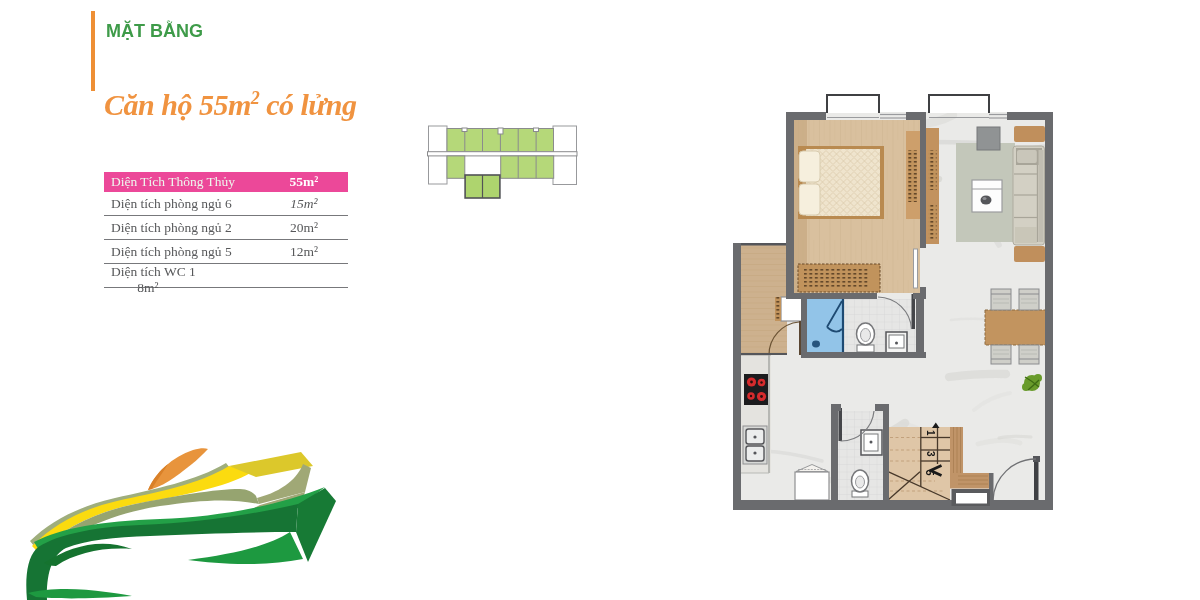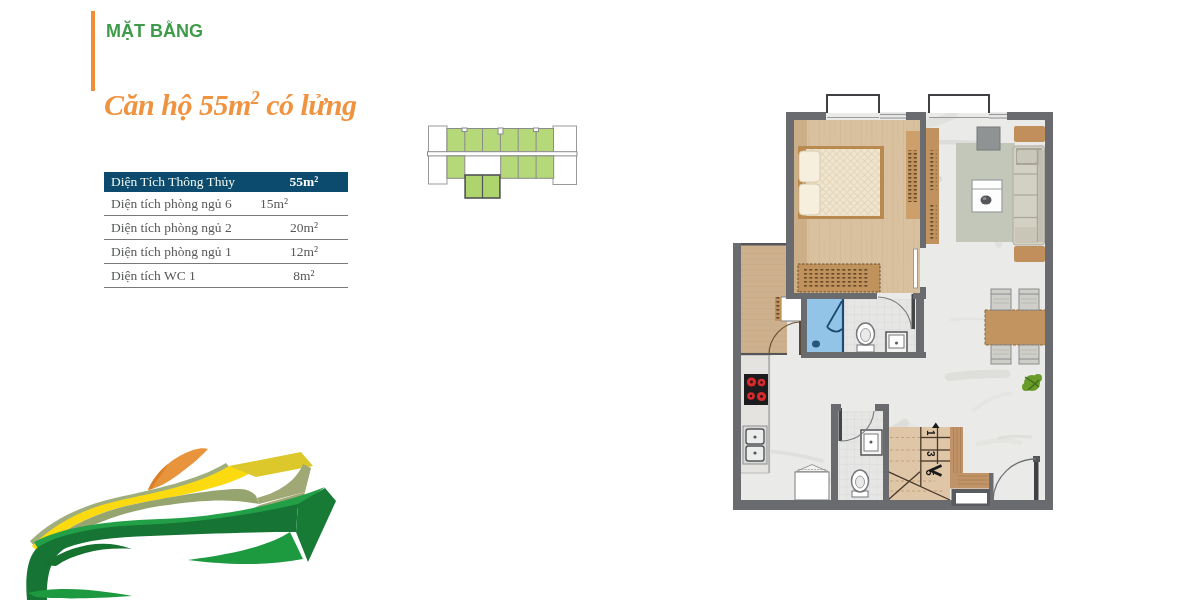--- a/index.html
+++ b/index.html
@@ -11,41 +11,41 @@
 <body>
 
 <div class="abs" style="left:91px;top:11px;width:4px;height:80px;background:#ee8f35;"></div>
 
 <div class="abs" style="left:106px;top:21px;font-size:18px;font-weight:bold;color:#3e9b49;letter-spacing:0px;">MẶT BẰNG</div>
 
 <div class="abs serif" style="left:104px;top:44px;font-size:30px;font-style:italic;font-weight:bold;color:#f09340;letter-spacing:-0.5px;">Căn hộ 55m<sup style="font-size:18px;">2</sup> có lửng</div>
 
 <div class="abs serif" style="left:104px;top:128px;width:244px;font-size:13.5px;color:#57585a;">
 
-  <div style="background:#0c4a6e;color:#eef7ee;height:20px;display:flex;align-items:center;">
+  <div style="background:#ec4899;color:#eef7ee;height:20px;display:flex;align-items:center;">
     <div style="padding-left:7px;flex:1;">Diện Tích Thông Thủy</div>
     <div style="width:88px;text-align:center;font-weight:bold;color:#fff;">55m²</div>
   </div>
 
   <div style="height:23px;border-bottom:1px solid #77787b;display:flex;align-items:center;">
     <div style="padding-left:7px;flex:1;">Diện tích phòng ngủ 6</div>
-    <div style="width:88px;text-align:left;">15m²</div>
+    <div style="width:88px;text-align:center;font-style:italic;">15m²</div>
   </div>
 
   <div style="height:23px;border-bottom:1px solid #77787b;display:flex;align-items:center;">
     <div style="padding-left:7px;flex:1;">Diện tích phòng ngủ 2</div>
     <div style="width:88px;text-align:center;">20m²</div>
   </div>
 
   <div style="height:23px;border-bottom:1px solid #77787b;display:flex;align-items:center;">
-    <div style="padding-left:7px;flex:1;">Diện tích phòng ngủ 1</div>
+    <div style="padding-left:7px;flex:1;">Diện tích phòng ngủ 5</div>
     <div style="width:88px;text-align:center;">12m²</div>
   </div>
 
-  <div style="height:23px;border-bottom:1px solid #77787b;display:flex;align-items:center;">
+  <div style="height:23px;border-bottom:1px solid #77787b;display:flex;align-items:flex-start;flex-direction:column;">
     <div style="padding-left:7px;flex:1;">Diện tích WC 1</div>
     <div style="width:88px;text-align:center;">8m²</div>
   </div>
 
 </div>
 
 <svg class="abs" style="left:420px;top:115px;" width="170" height="95" viewBox="420 115 170 95">
   <g stroke="#98999c" stroke-width="1" fill="#fff">
 
     <rect x="428.5" y="126" width="18.5" height="58"></rect>

